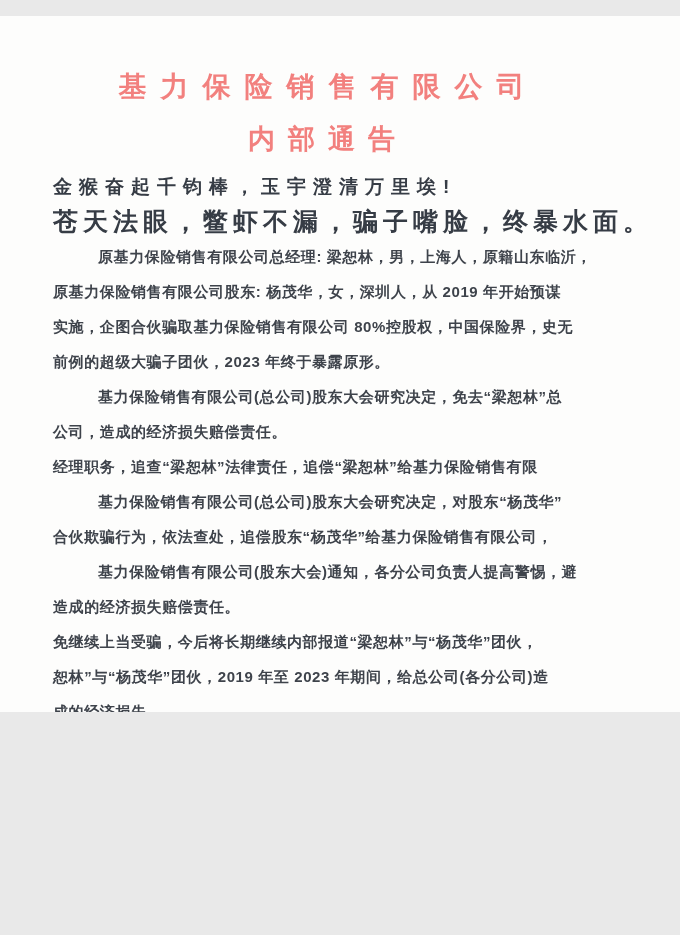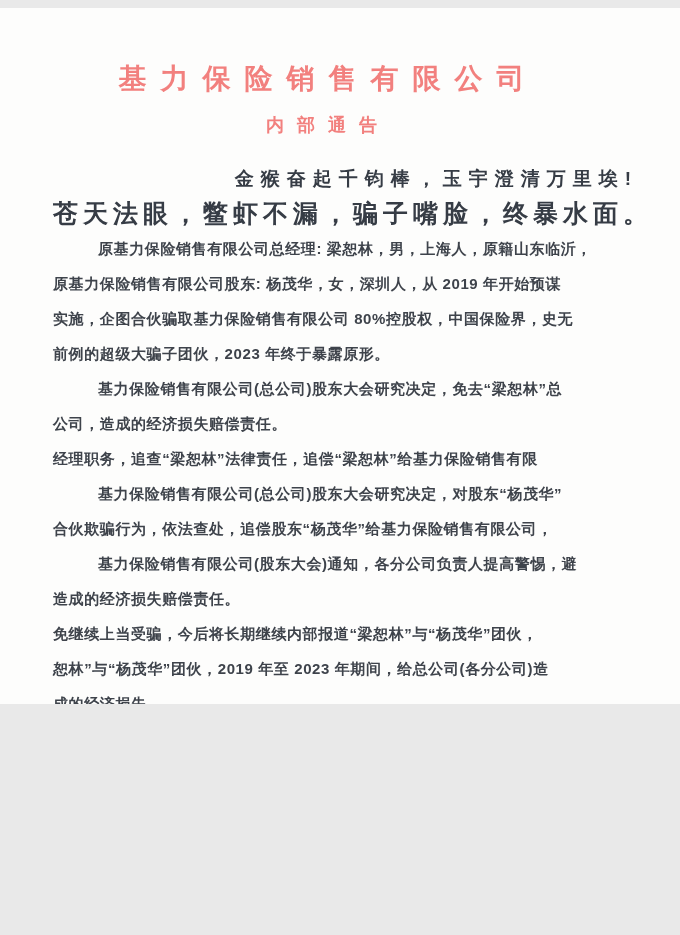--- a/index.html
+++ b/index.html
@@ -1,51 +1,51 @@
 <!DOCTYPE html>
 <html><head>
 <meta charset="utf-8">
 <style>
   html,body{margin:0;padding:0;background:#e9e9e9;}
   .page{
     position:relative;
     width:680px;height:696px;
-    margin:8px auto;
+    margin:16px auto;
     background:#fdfdfc;
     overflow:hidden;
     font-family:"Liberation Sans",sans-serif;
     color:#3e434b;
   }
   
   .doc-title{
     position:absolute;top:52px;left:0;right:37px;
     text-align:center;
     font-size:28px;font-weight:700;
     letter-spacing:14px;text-indent:14px;
     color:#f2807e;
   }
   .doc-subtitle{
     position:absolute;top:105px;left:0;right:37px;
     text-align:center;
-    font-size:18px;font-weight:700;
+    font-size:27px;font-weight:700;
     letter-spacing:13px;text-indent:13px;
     color:#f2807e;
   }
   
   .body-block{
     position:absolute;top:153px;left:53px;width:585px;
   }
   .bline{
     height:35px;line-height:35px;
     font-size:15px;font-weight:700;
     letter-spacing:0.6px;
     white-space:nowrap;
   }
   .bline.slogan1{
-    text-align:right;font-weight:700;font-size:19px;
+    text-align:left;font-weight:700;font-size:19px;
     letter-spacing:7px;color:#363c45;
   }
   .bline.slogan2{
     text-align:center;font-weight:700;font-size:25px;
     letter-spacing:5px;color:#363c45;
   }
   .bline.ind{text-indent:45px;}
   
   .closing-notice{
     position:absolute;top:748px;left:411px;

